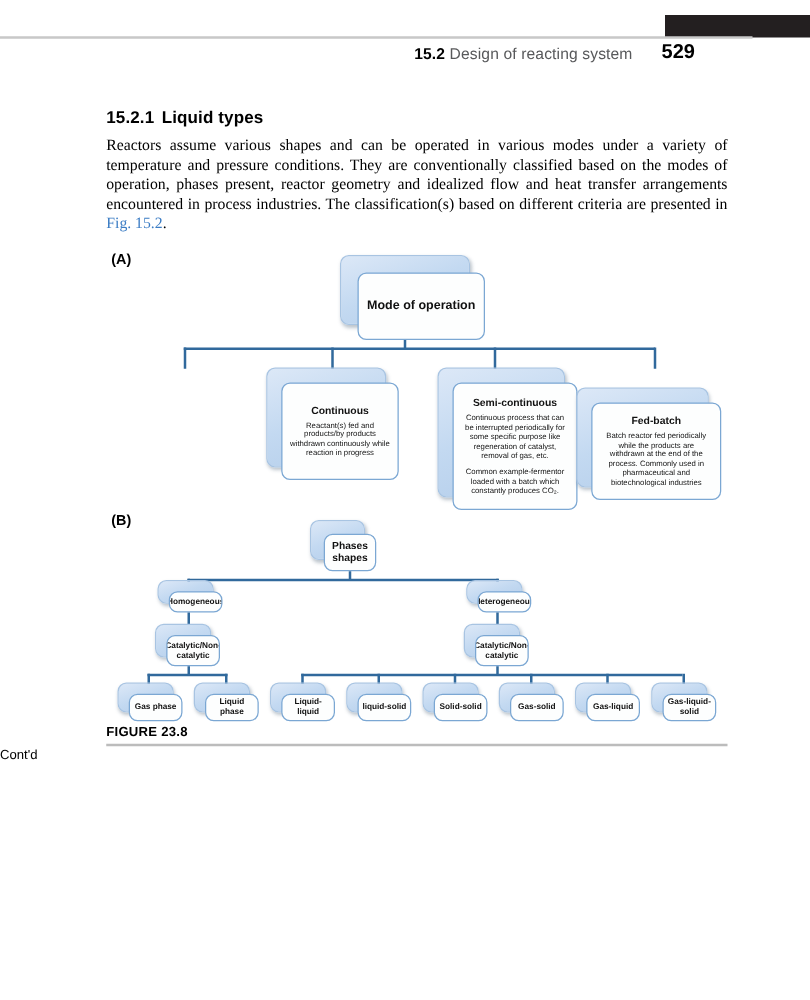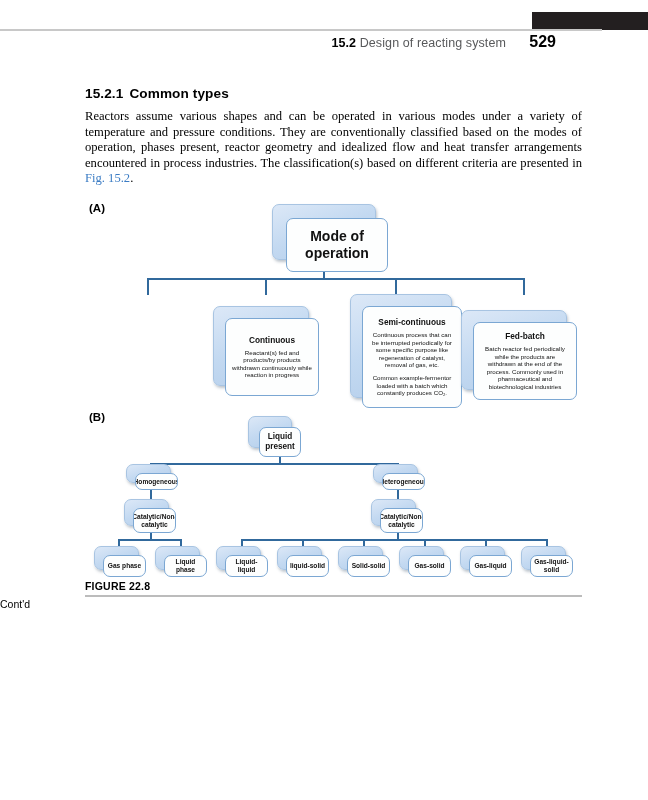--- a/index.html
+++ b/index.html
@@ -134,21 +134,21 @@
   }
   .node .front .desc {
     line-height: 1.22;
   }
 
   
   #node-mode .front {
     left: 14px; top: 14px; right: -14px; bottom: -14px;
     padding: 4px 6px;
   }
-  #node-mode .front .title { font-size: 14px; }
+  #node-mode .front .title { font-size: 10px; }
 
   
   .a-leaf .front {
     left: 12px; top: 12px; right: -12px; bottom: -12px;
     padding: 5px 6px 4px 6px;
   }
   .a-leaf .front .title { font-size: 8.3px; margin-bottom: 3px; }
   .a-leaf .front .desc  { font-size: 6.2px; }
   .a-leaf .front .desc + .desc { margin-top: 5px; }
 
@@ -211,21 +211,21 @@
   <div id="header-rule"></div>
   <div id="header-line">
     <span class="secnum">15.2</span>
     <span class="sectitle">Design of reacting system</span>
   </div>
   <div id="page-number">529</div>
 </div>
 
 <div id="content">
   <h2 id="section-heading">
-    <span class="hnum">15.2.1</span><span>Common types</span>
+    <span class="hnum">15.2.1</span><span>Liquid types</span>
   </h2>
   <p id="body-paragraph">
     <span>Reactors assume various shapes and can be operated in various modes under a variety of temperature and pressure conditions. They are conventionally classified based on the modes of operation, phases present, reactor geometry and idealized flow and heat transfer arrangements encountered in process industries. The classification(s) based on different criteria are presented in </span><a class="figref" href="#" style="text-decoration:none">Fig. 15.2</a><span>.</span>
   </p>
 </div>
 
 <div id="figure">
 
   <div class="panel-label" style="left:89px; top:12px;">(A)</div>
 
@@ -237,21 +237,21 @@
   </div>
 
   <div class="conn v" style="left:323px; top:82px; height:7px;"></div>
   <div class="conn h" style="left:147px; top:88px; width:377px;"></div>
   <div class="conn v" style="left:147px; top:88px; height:17px;"></div>
   <div class="conn v" style="left:265px; top:88px; height:17px;"></div>
   <div class="conn v" style="left:395px; top:88px; height:17px;"></div>
   <div class="conn v" style="left:523px; top:88px; height:17px;"></div>
 
 
-  <div class="node a-leaf" style="left:213px; top:104px; width:94px; height:78px;margin-top:12px;">
+  <div class="node a-leaf" style="left:213px; top:104px; width:94px; height:78px;">
     <div class="back"></div>
     <div class="front">
       <div class="title">Continuous</div>
       <div class="desc">Reactant(s) fed and products/by products withdrawn continuously while reaction in progress</div>
     </div>
   </div>
 
   <div class="node a-leaf" style="left:338px; top:104px; width:100px; height:102px;margin-left:12px;">
     <div class="back"></div>
     <div class="front">
@@ -267,21 +267,21 @@
       <div class="title">Fed-batch</div>
       <div class="desc">Batch reactor fed periodically while the products are withdrawn at the end of the process. Commonly used in pharmaceutical and biotechnological industries</div>
     </div>
   </div>
 
   <div class="panel-label" style="left:89px; top:221px;">(B)</div>
 
   <div class="node" id="node-phases" style="left:248px; top:226px; width:42px; height:30px;">
     <div class="back"></div>
     <div class="front">
-      <div class="title">Liquid present</div>
+      <div class="title">Phases shapes</div>
     </div>
   </div>
 
   <div class="conn v" style="left:279px; top:267px; height:7px;"></div>
   <div class="conn h" style="left:150px; top:273px; width:249px;"></div>
   <div class="conn v" style="left:150px; top:273px; height:12px;"></div>
   <div class="conn v" style="left:397px; top:273px; height:12px;"></div>
 
   <div class="node b-mid" style="left:126px; top:274px; width:43px; height:17px;">
     <div class="back"></div>
@@ -373,15 +373,15 @@
   </div>
   <div class="node b-leaf" style="left:521px; top:356px; width:43px; height:22px;">
     <div class="back"></div>
     <div class="front">
       <div class="title">Gas-liquid-solid</div>
     </div>
   </div>
 
 </div>
 
-<div id="figure-caption">FIGURE 22.8</div>
+<div id="figure-caption">FIGURE 23.8</div>
 <div id="caption-rule"></div>
 <div id="contd">Cont'd</div>
 
 </body></html>

